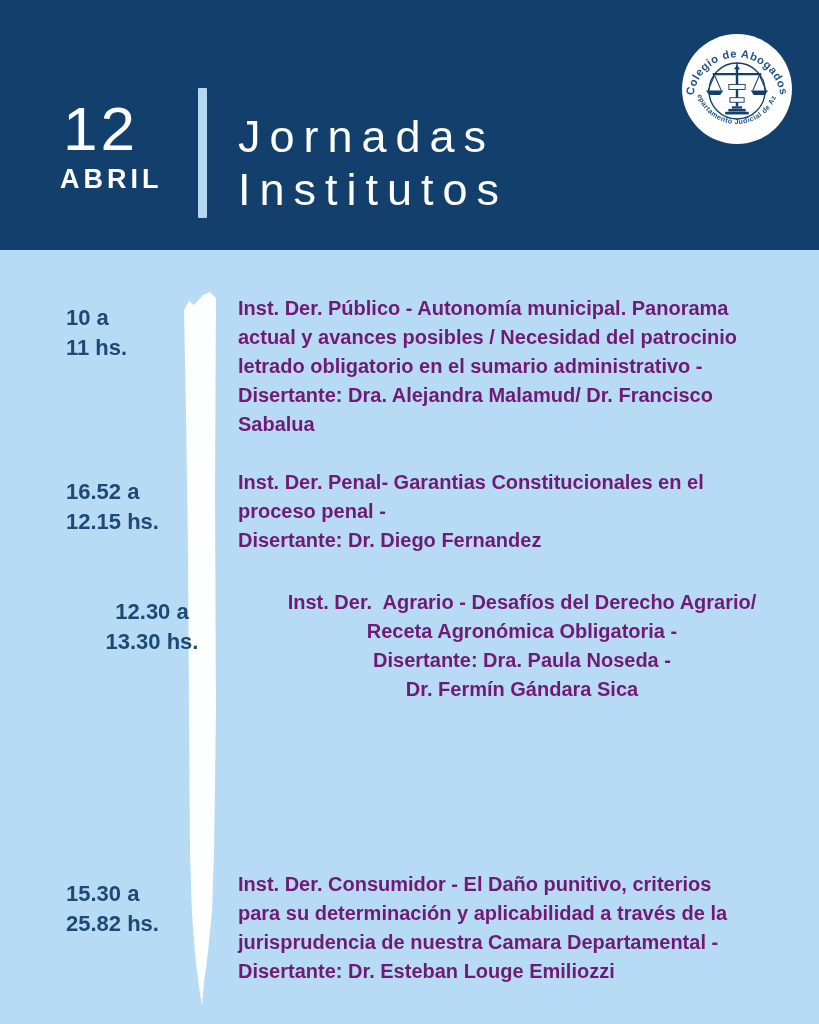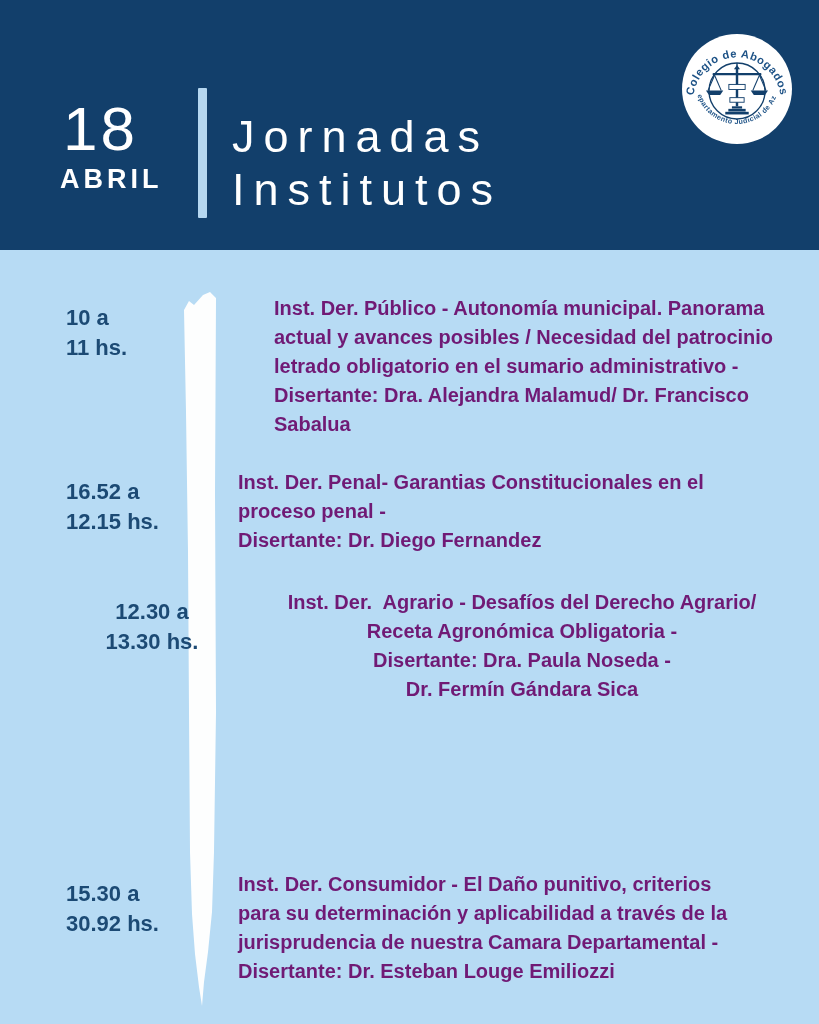--- a/index.html
+++ b/index.html
@@ -24,21 +24,21 @@
   }
   .date-month {
     font-size:27px; line-height:32px; font-weight:700; letter-spacing:4px;
     margin-top:3px;
   }
   .divider-bar {
     position:absolute; left:198px; top:88px; width:9px; height:130px;
     background:#b5d7f0; border-radius:1px;
   }
   .title-block {
-    position:absolute; left:232px; top:110px; color:#ffffff;
+    position:absolute; left:238px; top:110px; color:#ffffff;
     font-size:45px; line-height:53px; font-weight:400; letter-spacing:9px;
   }
   
   .logo {
     position:absolute; left:681px; top:33px; width:112px; height:112px;
   }
   
   .body-area {
     position:absolute; left:0; top:250px; width:819px; height:774px;
     background:#b7dbf4;
@@ -53,35 +53,35 @@
   .session-time {
     width:172px; flex:0 0 172px; padding-top:9px;
     font-size:22px; line-height:30px; font-weight:700; color:#1c4a74;
     white-space:pre;
   }
   .session-desc {
     flex:1;
     font-size:20px; line-height:29px; font-weight:700; color:#701a75;
     white-space:pre;
   }
-  .s1 { top:294px;gap:36px; }
+  .s1 { top:294px; }
   .s2 { top:468px; }
   .s3 { top:588px;text-align:center; }
   .s4 { top:732px; }
   .s5 { top:870px; }
 </style>
 </head>
 <body>
 
 <div class="poster">
 
   <div class="header">
 
     <div class="date-block">
-      <div class="date-day">18</div>
+      <div class="date-day">12</div>
       <div class="date-month">ABRIL</div>
     </div>
 
     <div class="divider-bar"></div>
 
     <div class="title-block">
       <div>Jornadas</div>
       <div>Institutos</div>
     </div>
 
@@ -151,20 +151,20 @@
   <div class="session s3">
     <div class="session-time"><span>12.30 a</span><br><span>13.30 hs.</span></div>
     <div class="session-desc">Inst. Der.  Agrario - Desafíos del Derecho Agrario/
 Receta Agronómica Obligatoria -
 Disertante: Dra. Paula Noseda -
 Dr. Fermín Gándara Sica</div>
   </div>
 
 
   <div class="session s5">
-    <div class="session-time"><span>15.30 a</span><br><span>30.92 hs.</span></div>
+    <div class="session-time"><span>15.30 a</span><br><span>25.82 hs.</span></div>
     <div class="session-desc">Inst. Der. Consumidor - El Daño punitivo, criterios
 para su determinación y aplicabilidad a través de la
 jurisprudencia de nuestra Camara Departamental -
 Disertante: Dr. Esteban Louge Emiliozzi</div>
   </div>
 
 </div>
 
 </body></html>

